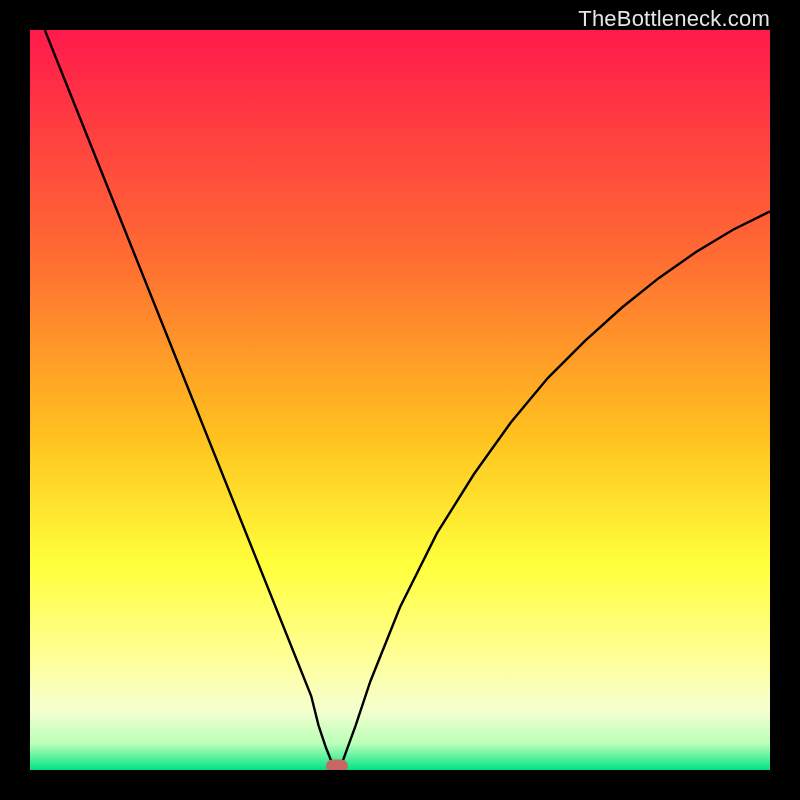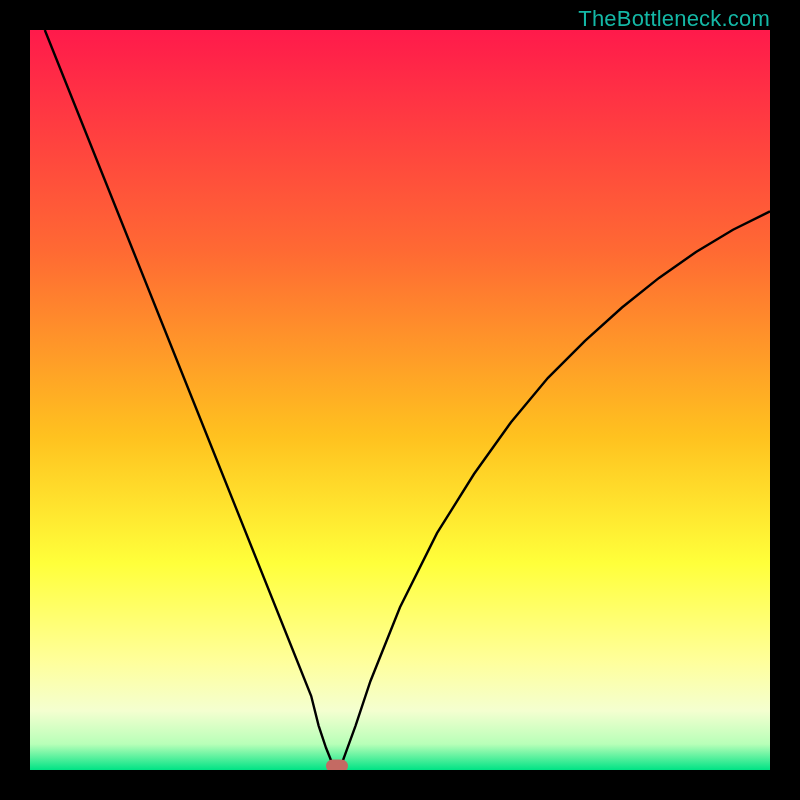--- a/index.html
+++ b/index.html
@@ -36,21 +36,21 @@
     position: absolute;
     left: 0;
     top: 0;
     width: 100%;
     height: 100%;
   }
   .watermark {
     position: absolute;
     top: 6px;
     right: 30px;
-    color: #14b8a6;
+    color: #e5e5e5;
     font-size: 22px;
     font-weight: 500;
     letter-spacing: 0.2px;
   }
   .marker {
     position: absolute;
     width: 22px;
     height: 13px;
     background: #c46a63;
     border-radius: 7px;

